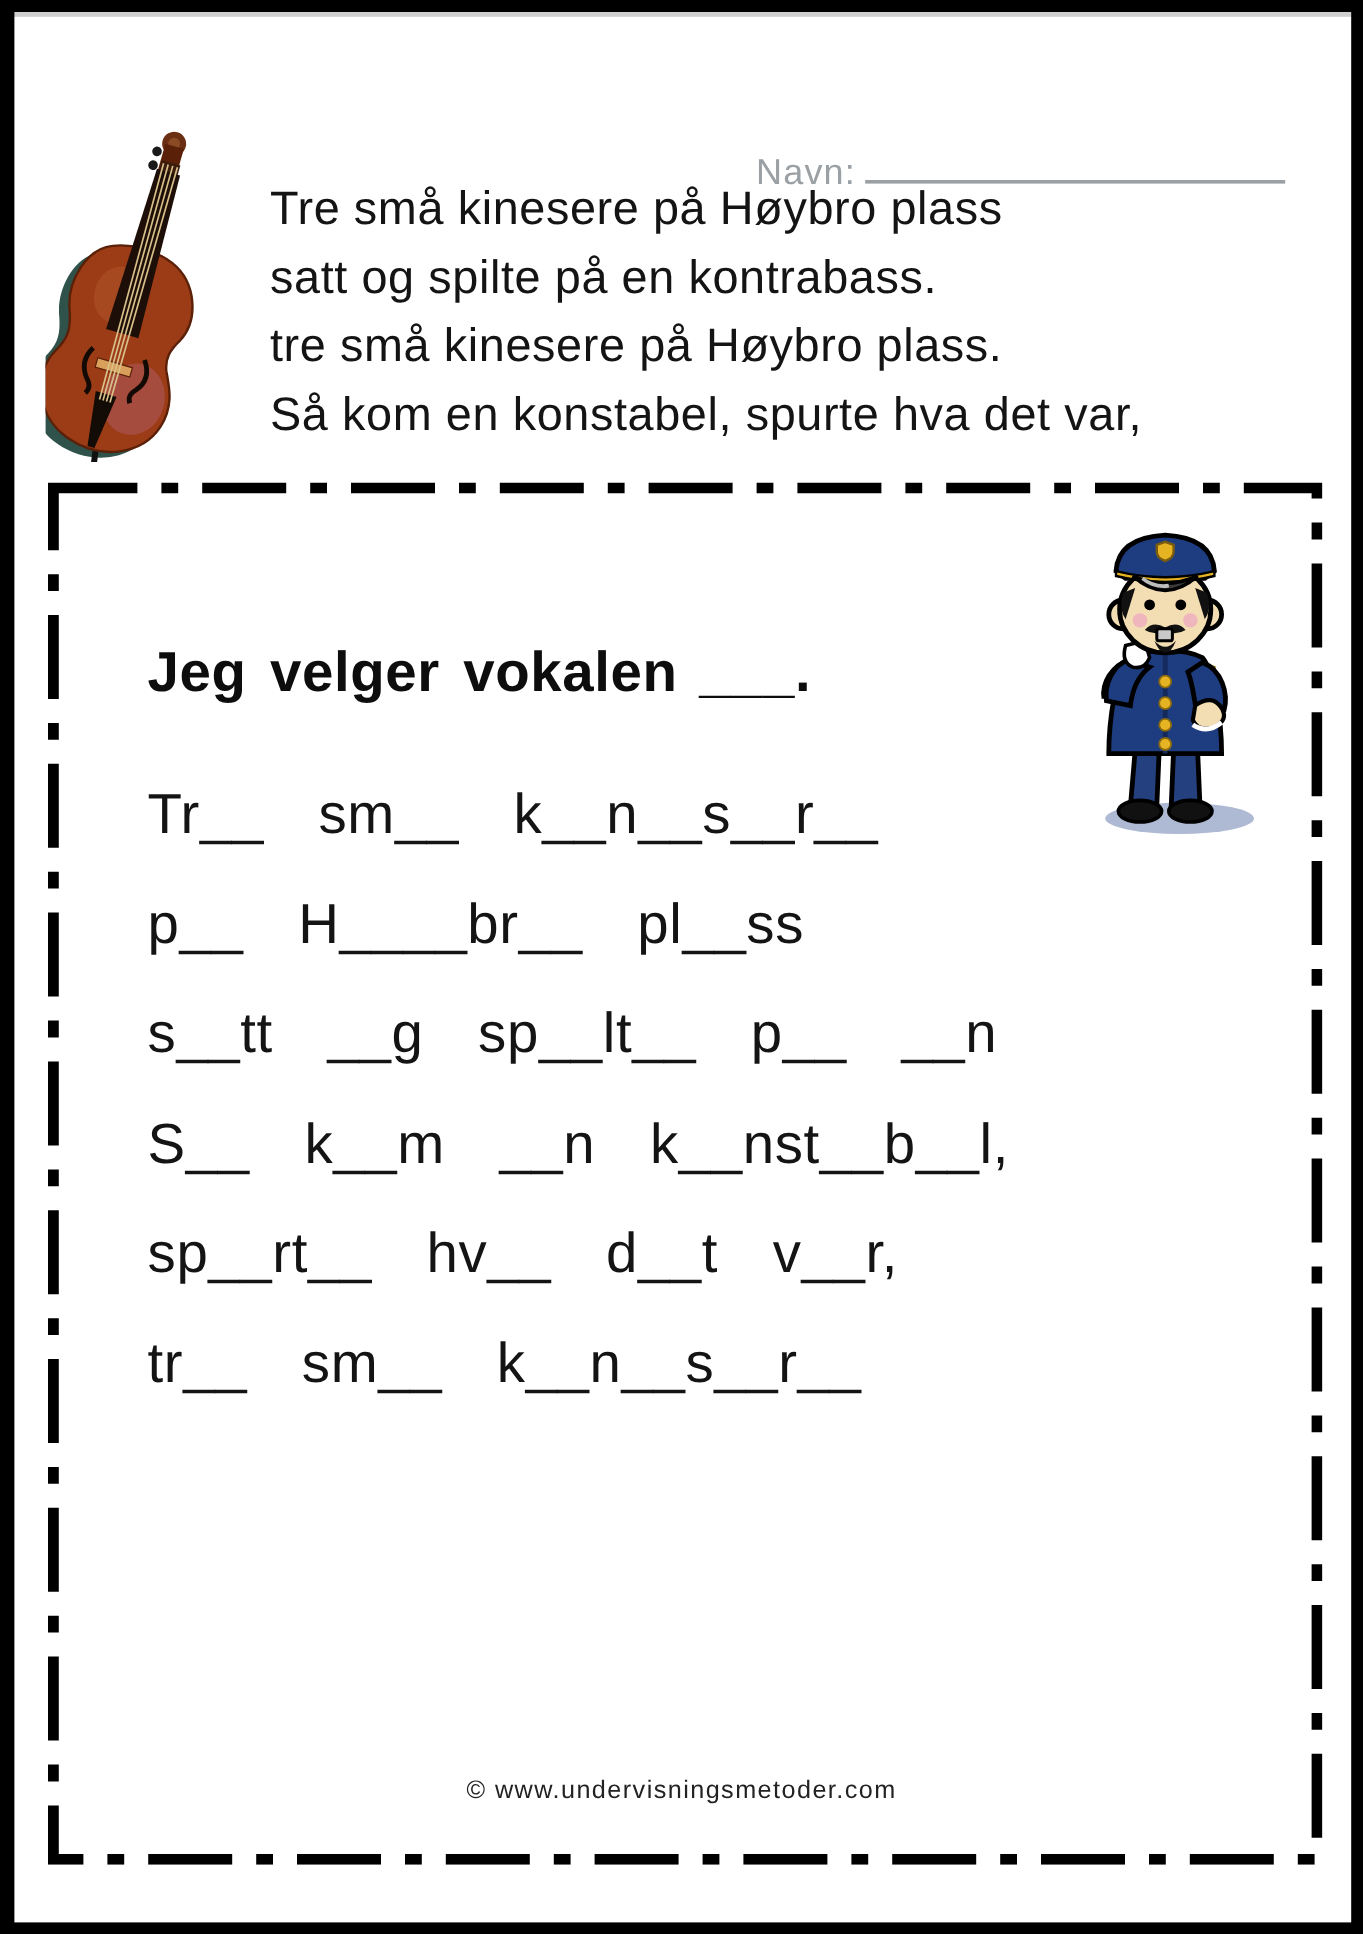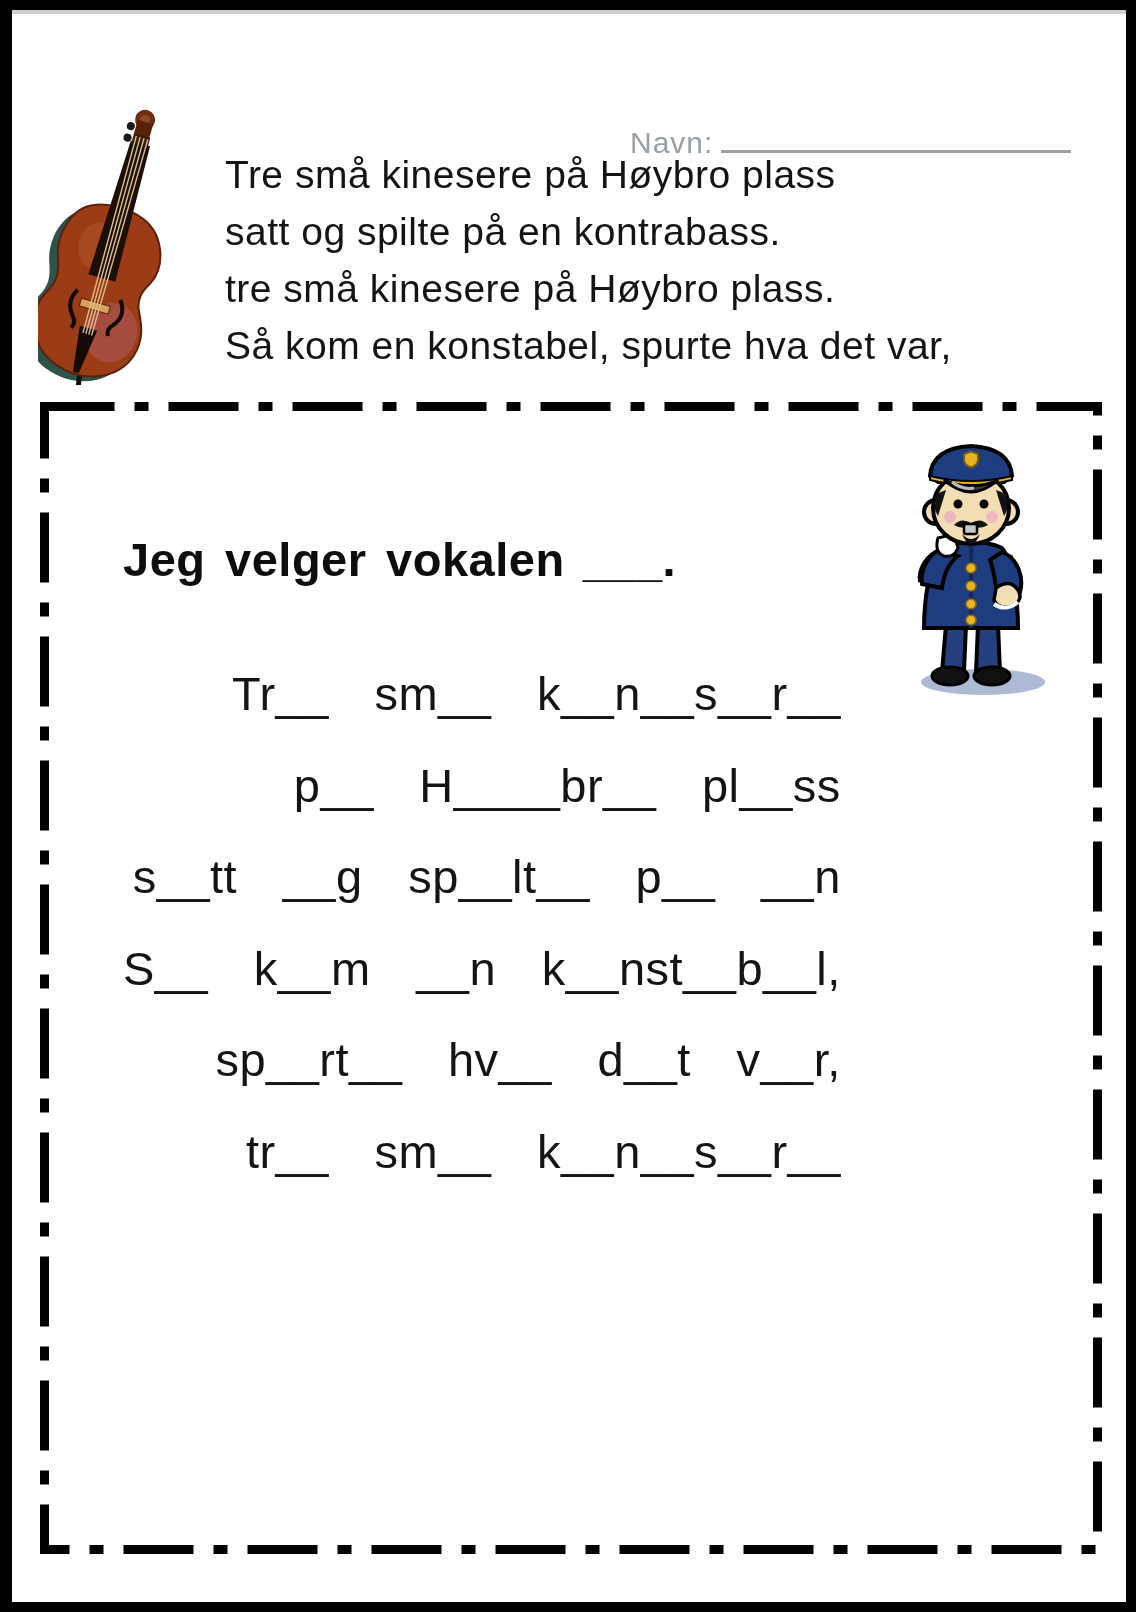--- a/index.html
+++ b/index.html
@@ -32,21 +32,21 @@
   .bass-wrap   { position:absolute; left:38px; top:100px; width:150px; height:285px; }
   .police-wrap { position:absolute; left:878px; top:420px; width:185px; height:285px; }
 
   
   .dashed-box { position:absolute; left:40px; top:402px; width:1062px; height:1152px; }
   .dashed-border-svg { position:absolute; left:0; top:0; }
 
   .activity-heading { position:absolute; left:123px; top:532px; font-size:47px; font-weight:bold; word-spacing:6px; letter-spacing:0.5px; color:#0d0d0d; white-space:nowrap; }
   .activity-heading .blank { margin-left:18px; font-weight:bold; }
 
-  .fill-lines { position:absolute; left:123px; top:648px;text-align:right; }
+  .fill-lines { position:absolute; left:123px; top:632px; }
   .fill-line { font-size:47px; line-height:91.5px; word-spacing:32px; letter-spacing:0.5px; white-space:nowrap; color:#141414; }
 
   .footer { position:absolute; left:0; top:1480px; width:100%; text-align:center; font-size:21px; letter-spacing:1.2px; color:#222; }
 </style>
 </head>
 <body>
 
 <div class="page">
 
   <div class="frame-top"></div>
@@ -174,14 +174,15 @@
 
   <div class="fill-lines">
     <div class="fill-line">Tr__ sm__ k__n__s__r__</div>
     <div class="fill-line">p__ H____br__ pl__ss</div>
     <div class="fill-line">s__tt __g sp__lt__ p__ __n</div>
     <div class="fill-line">S__ k__m __n k__nst__b__l,</div>
     <div class="fill-line">sp__rt__ hv__ d__t v__r,</div>
     <div class="fill-line">tr__ sm__ k__n__s__r__</div>
   </div>
 
+  <div class="footer">© www.undervisningsmetoder.com</div>
 
 </div>
 
 </body></html>

